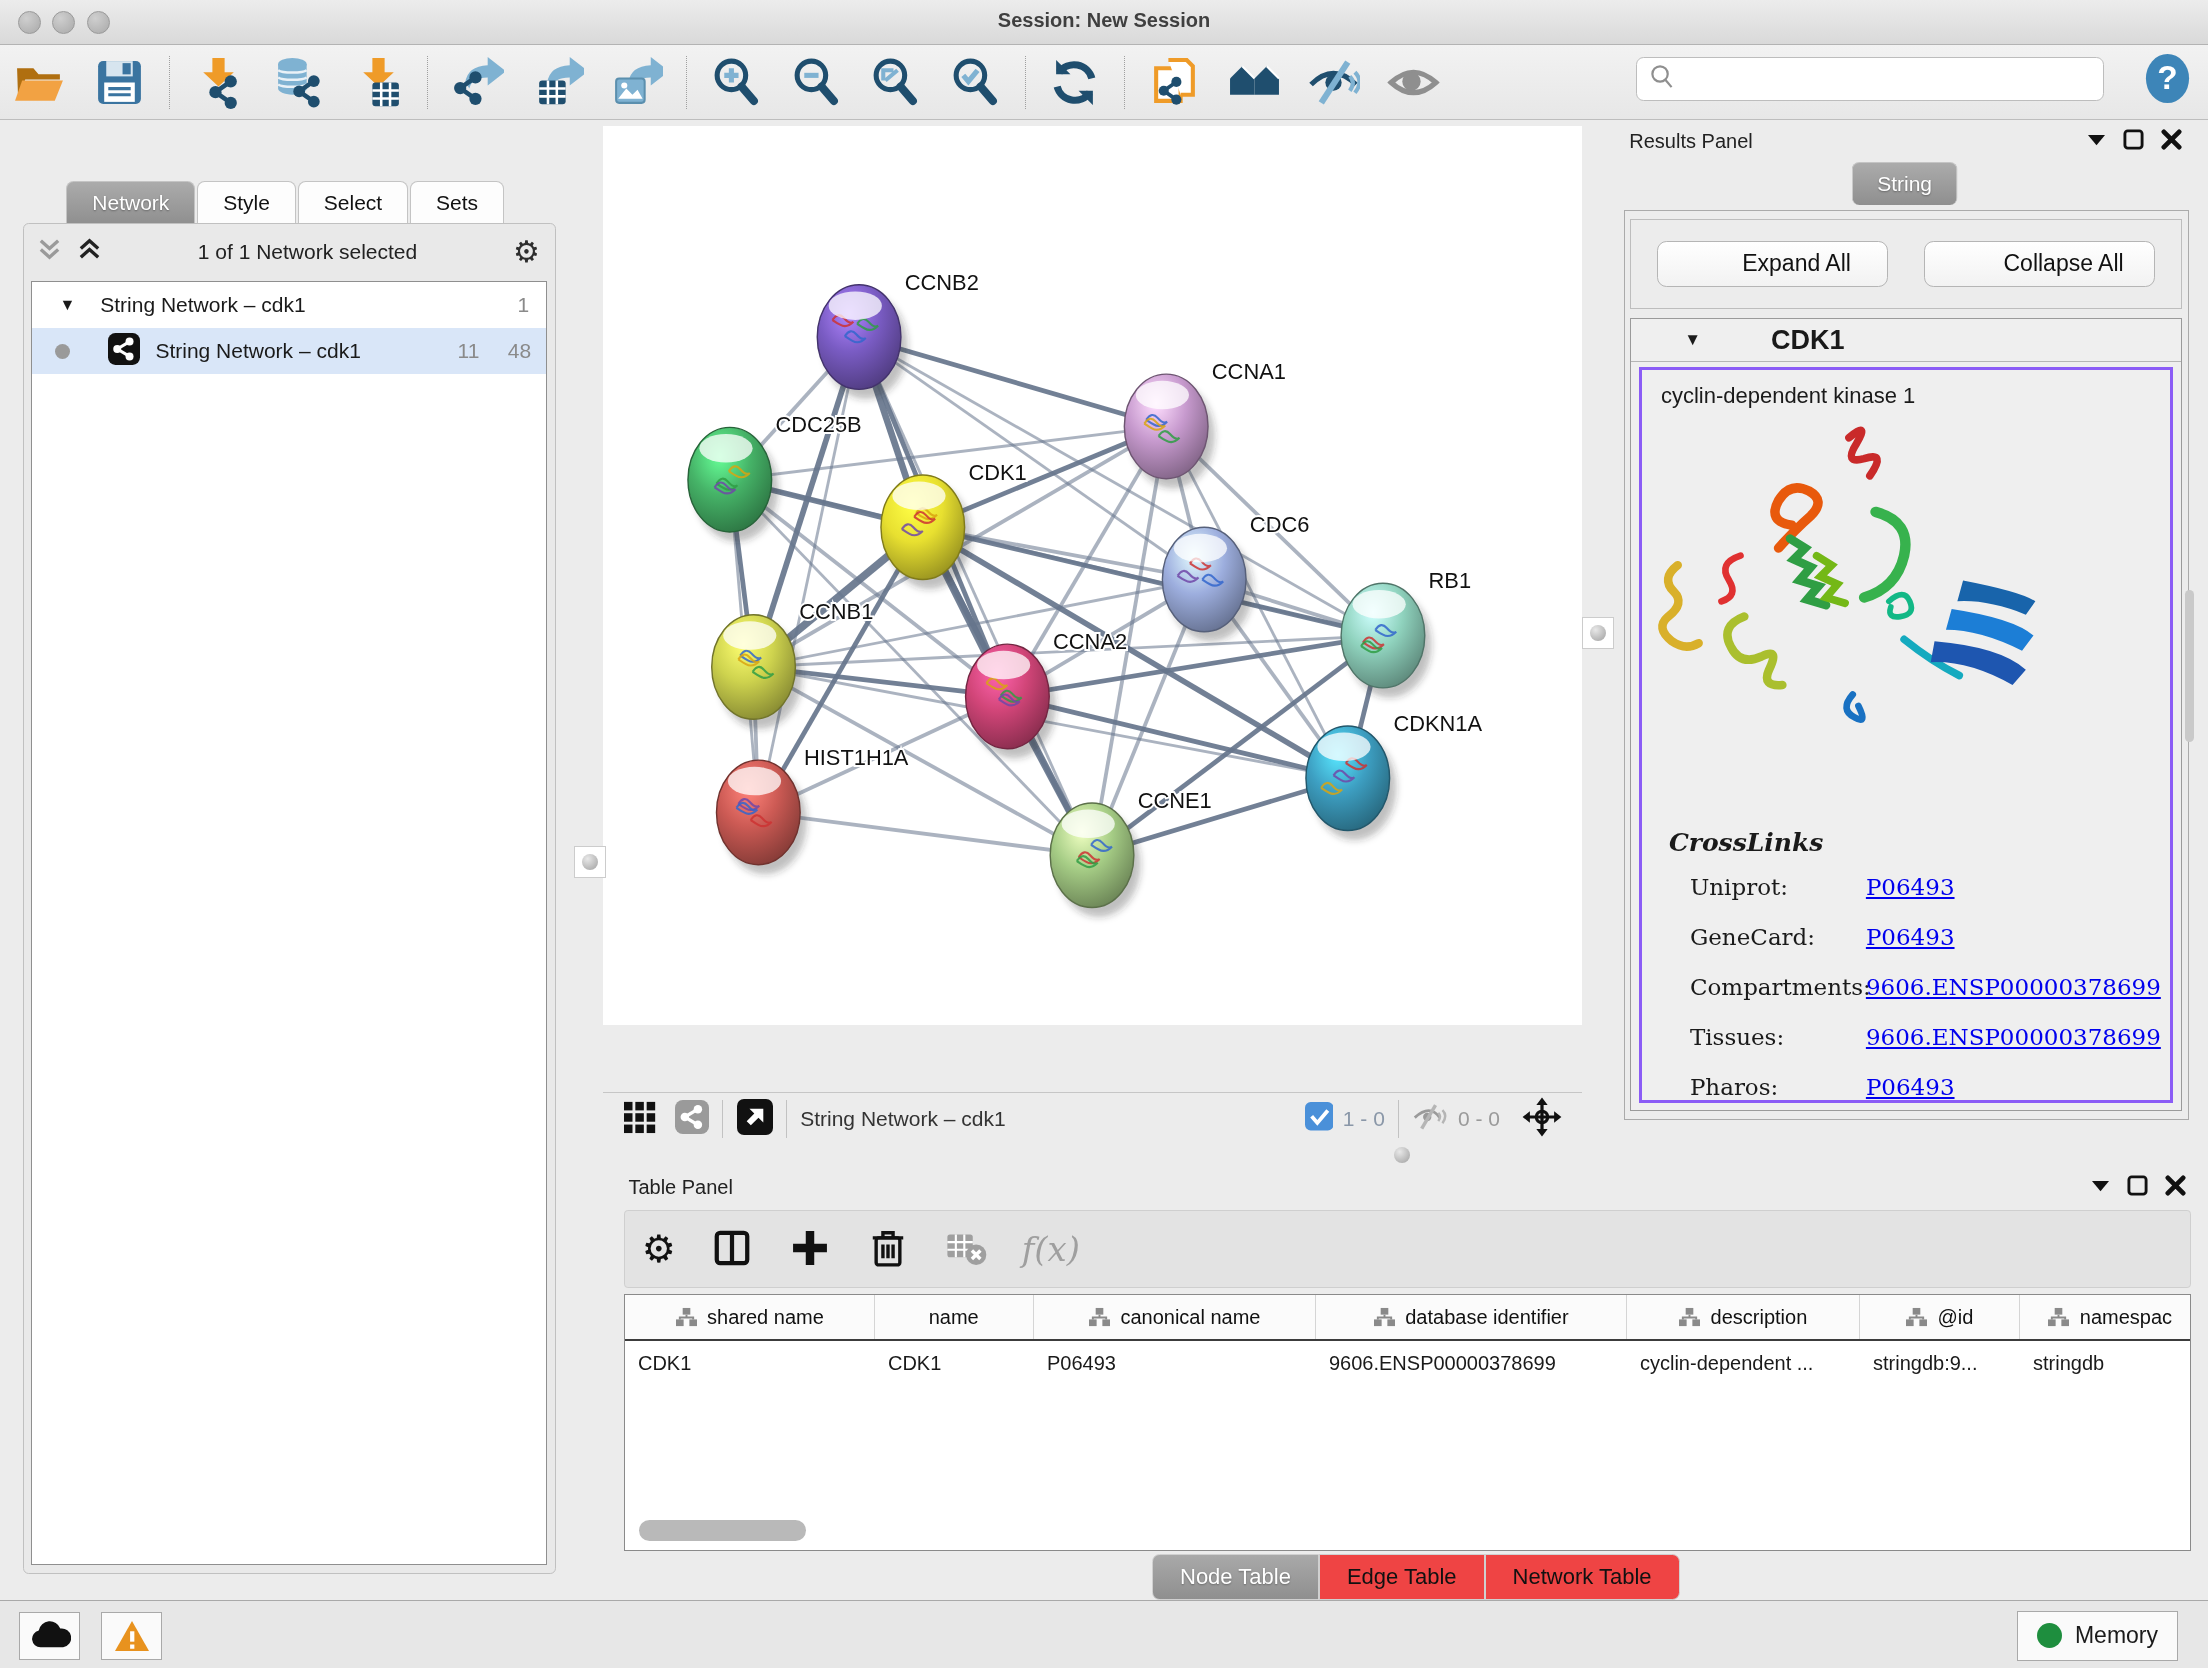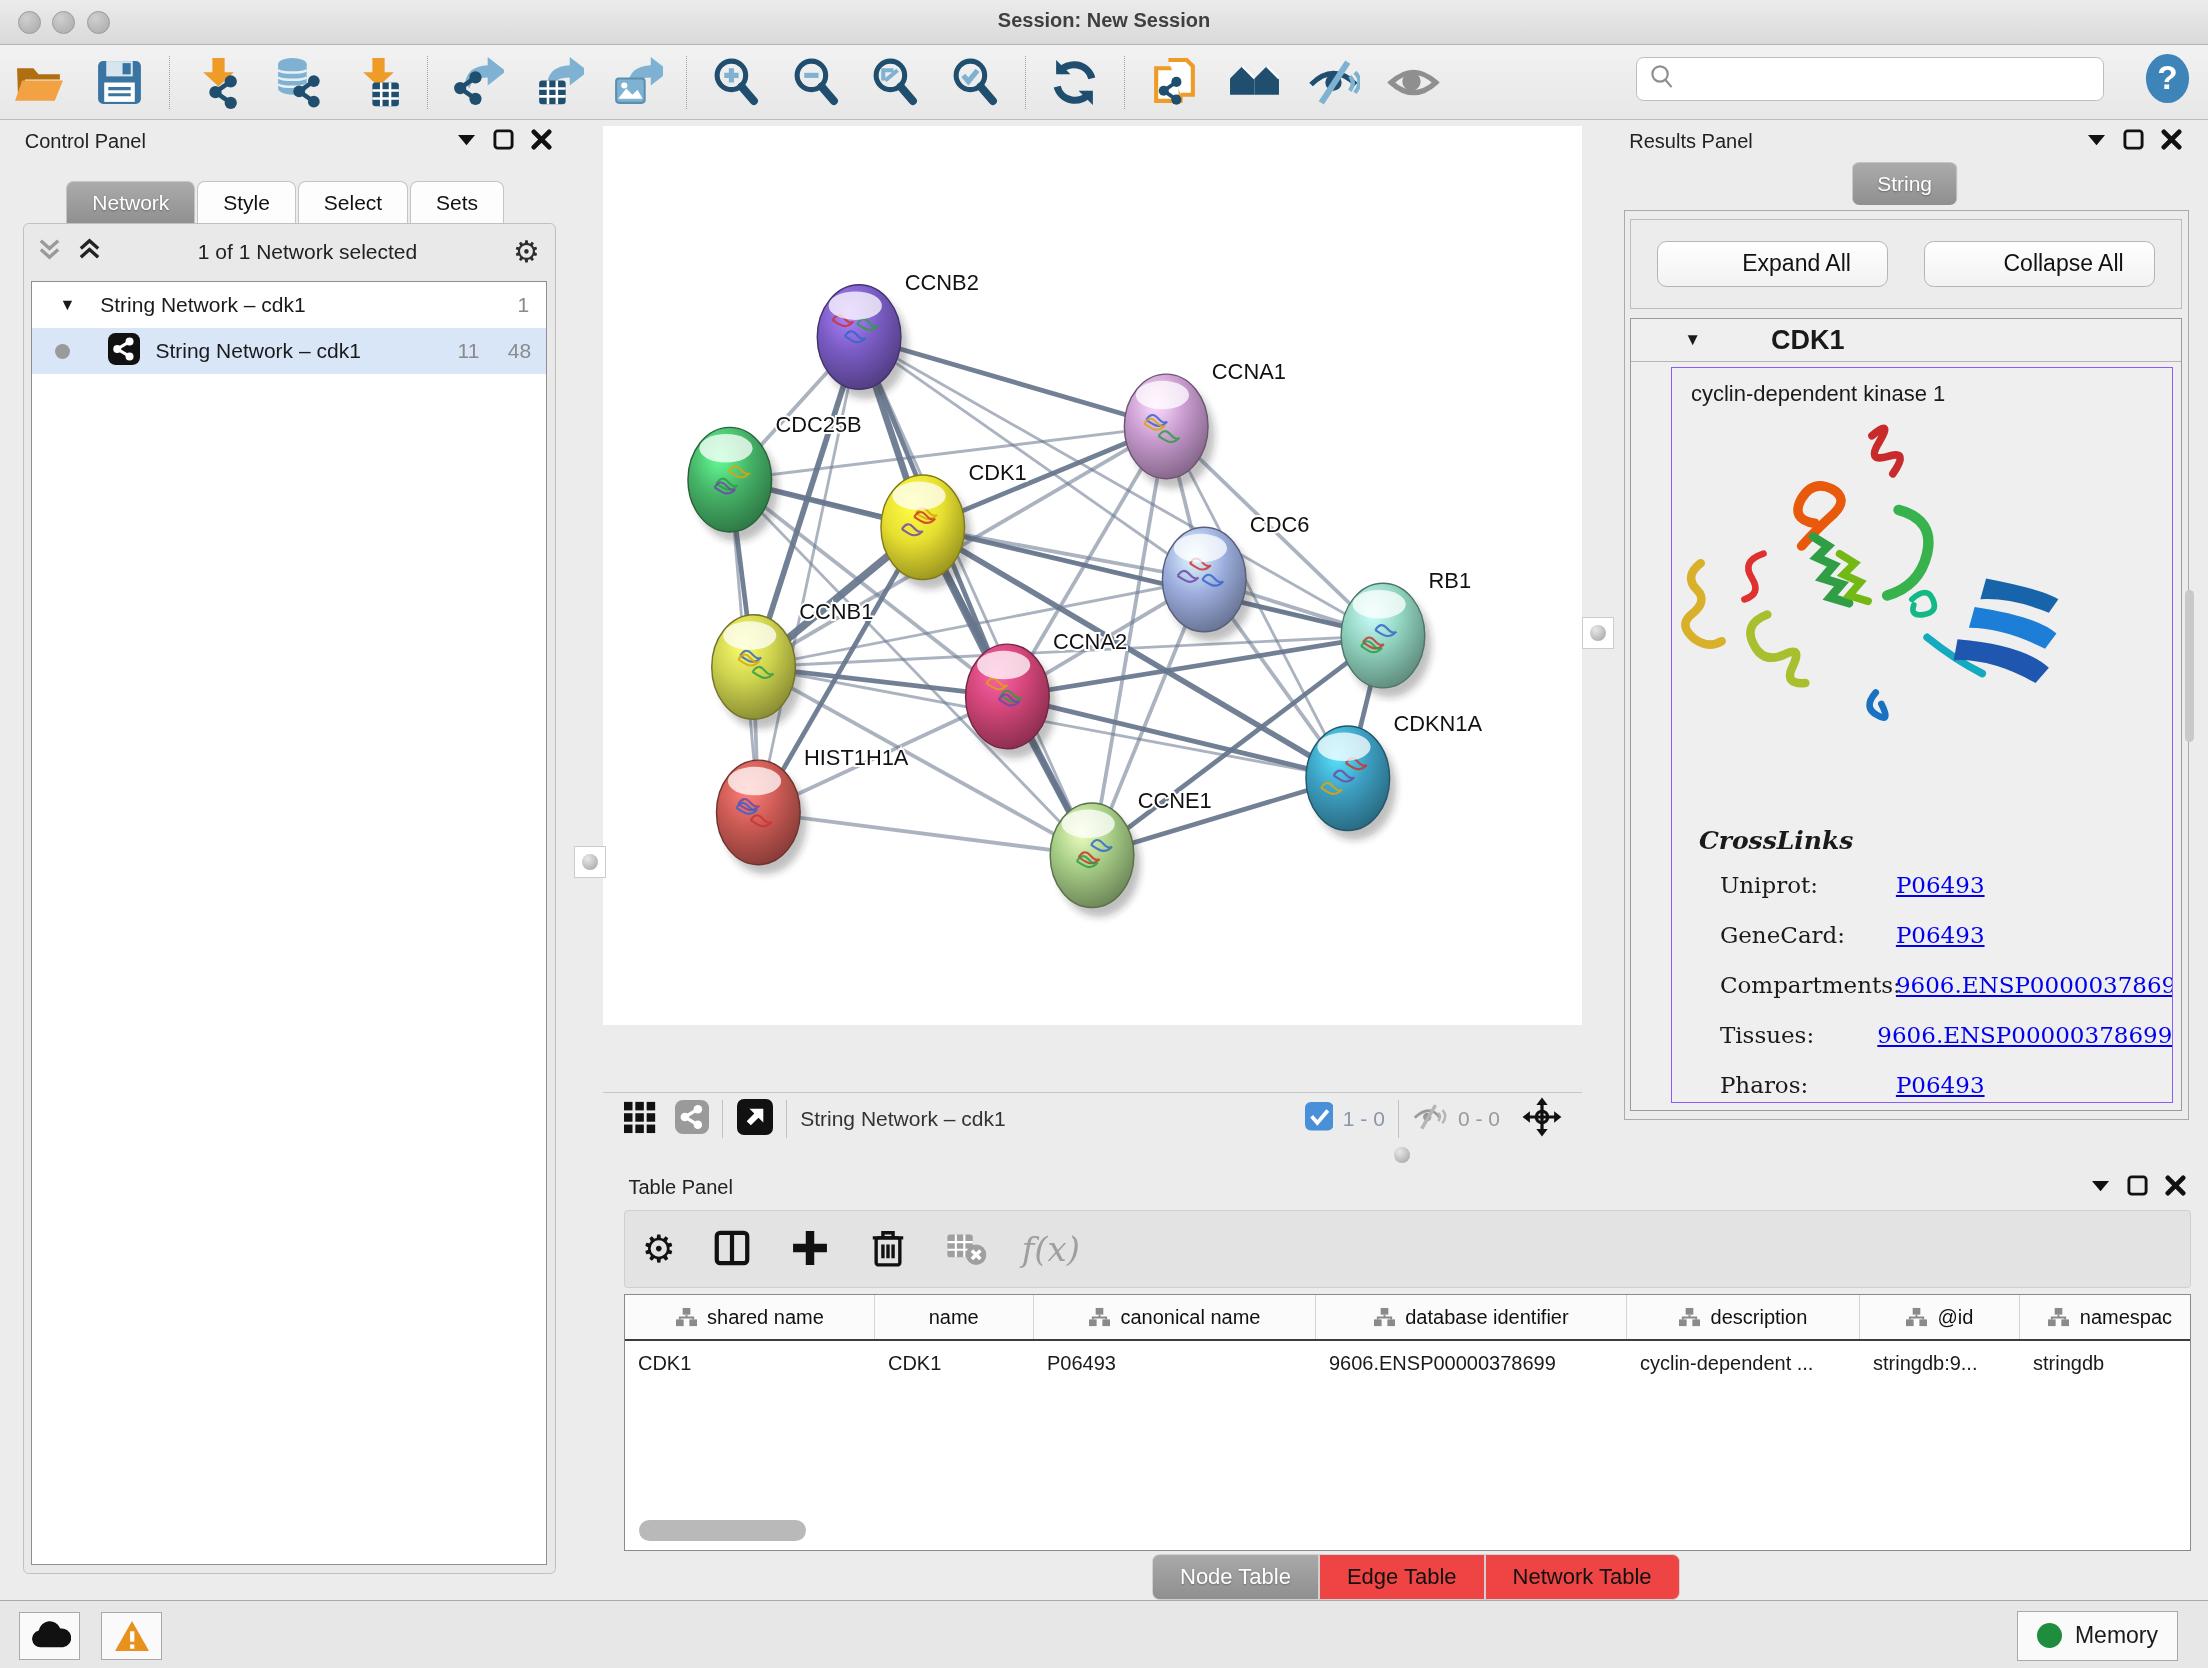--- a/index.html
+++ b/index.html
@@ -58,21 +58,21 @@
   .res-tab{position:absolute;top:38px;left:50%;transform:translateX(-50%);}
   .resbox{position:absolute;left:7.6px;top:86px;width:563px;height:908px;background:#ececec;
     border:1px solid #aaa;}
   .btnbox{position:absolute;left:5.7px;top:7.6px;right:5.7px;height:88px;border:1px solid #bdbdbd;background:#ececec;
     display:flex;align-items:center;justify-content:center;gap:36px;}
   .pushbtn{min-width:181px;height:44px;background:linear-gradient(#ffffff,#f2f2f2);border:1px solid #b5b5b5;
     border-radius:9.5px;font-size:23px;display:flex;align-items:center;justify-content:center;color:#111;padding-left:48px;}
   .secbox{position:absolute;left:5.7px;top:107px;right:5.7px;bottom:7.6px;border:1px solid #9a9a9a;background:#efefef;}
   .sechead{height:42px;display:flex;align-items:center;border-bottom:1px solid #b5b5b5;}
   .gene{font-size:27px;font-weight:bold;margin-left:70px;}
-  .subbox{position:absolute;left:7.6px;top:48px;right:7.6px;bottom:7.6px;border:1px solid #8b5cf6;background:#efefef;overflow:hidden;margin-left:32px;}
+  .subbox{position:absolute;left:7.6px;top:48px;right:7.6px;bottom:7.6px;border:3px solid #8b5cf6;background:#efefef;overflow:hidden;}
   .desc{font-size:22px;margin:13.3px 0 0 19px;}
   .xl-title{font-family:"DejaVu Serif","Liberation Serif",serif;font-weight:bold;font-size:25px;margin:5.7px 0 5.7px 27px;font-style:italic;}
   .xlrow{display:flex;font-family:"DejaVu Serif","Liberation Serif",serif;font-size:23px;height:50px;align-items:center;}
   .xlrow .lab{width:176px;margin-left:48px;}
   .xlrow a{color:#0000EE;text-decoration:underline;}
   .res-scroll{position:absolute;right:1px;top:466px;width:8.6px;height:152px;border-radius:4.8px;background:#c9c9c9;}
   
   .tblp{position:absolute;left:617px;top:1170px;width:1580px;height:430px;}
   .tbl-toolbar{position:absolute;left:6.7px;top:40px;right:5.7px;height:76px;background:#e3e3e3;
     border:1px solid #cfcfcf;border-radius:3.8px;display:flex;align-items:center;}
@@ -272,34 +272,20 @@
         <path d="M32 31l11 13" stroke="#8f8f8f" stroke-width="4"></path>
       </svg></span>
   <input placeholder="" style="">
 </div>
 <div class="helpbtn" id="help-glyph"><svg width="51" height="51" viewBox="0 0 52 52">
       <ellipse cx="26" cy="26" rx="22" ry="25" fill="#3d85b8"></ellipse>
       <text x="26" y="37" text-anchor="middle" font-size="34" font-weight="bold" fill="#fff" font-family="Liberation Sans">?</text>
     </svg></div>
 
 <div class="ctrl">
-  <div class="ctrl-head" style="padding:0 11.4px;">
-    <span class="panel-title">Control Panel</span>
-    <span class="winctl">
-      <span class="wc-tri"><svg width="19" height="13.3" viewBox="0 0 20 14">
-            <path d="M1 2h18l-9 11z" fill="#111"></path>
-          </svg></span>
-      <span class="wc-sq"><svg width="21" height="21" viewBox="0 0 22 22">
-            <rect x="2" y="2" width="18" height="18" rx="3" fill="none" stroke="#111" stroke-width="3"></rect>
-          </svg></span>
-      <span class="wc-x"><svg width="21" height="21" viewBox="0 0 22 22">
-            <path d="M3 3l16 16M19 3L3 19" stroke="#111" stroke-width="5" stroke-linecap="round"></path>
-          </svg></span>
-    </span>
-  </div>
   <div class="tabrow" id="ctrl-tabs">
       <div class="tab sel">Network</div>
       <div class="tab">Style</div>
       <div class="tab">Select</div>
       <div class="tab">Sets</div>
     </div>
   <div class="netbox">
     <div class="netbox-status">
       <span style="margin-left:13.3px" id="chev-dn"><svg width="25" height="25" viewBox="0 0 26 26">
             <path d="M4 4l9 8 9-8M4 13l9 8 9-8" stroke="#9a9a9a" stroke-width="3.5" fill="none"></path>

